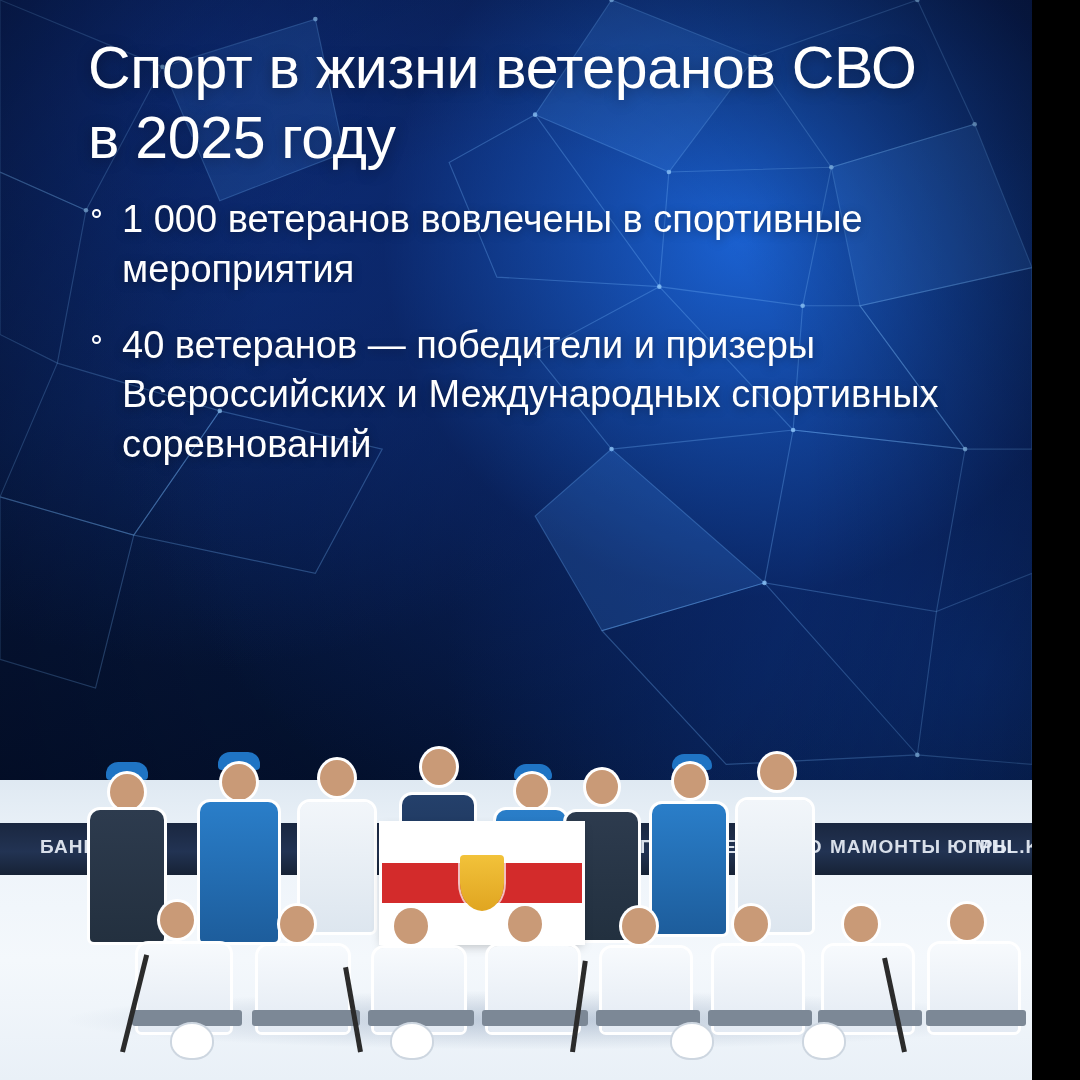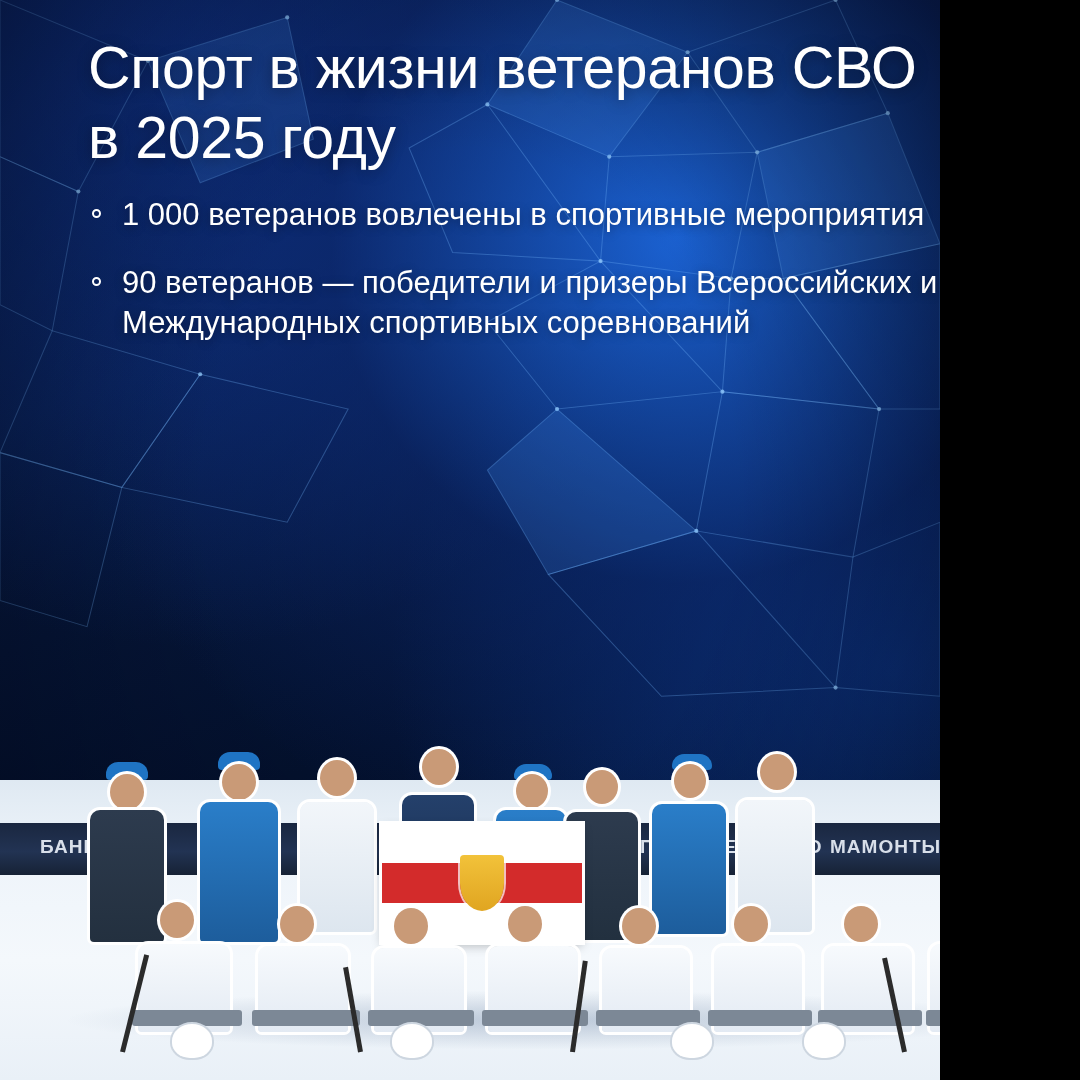--- a/index.html
+++ b/index.html
@@ -3,21 +3,21 @@
 <meta charset="utf-8">
 <title>Инфографика</title>
 <style>
   html, body {
     margin: 0;
     padding: 0;
     background: #000;
   }
   .poster {
     position: relative;
-    width: 940px;
+    width: 1032px;
     height: 1080px;
     overflow: hidden;
     font-family: "Liberation Sans", sans-serif;
     background: #8b5cf6;
   }
 
   
   .bg-base {
     position: absolute;
     inset: 0;
@@ -57,21 +57,21 @@
     text-shadow: 0 2px 14px rgba(0,0,0,0.35);
   }
   ul.bullets {
     list-style: none;
     margin: 0;
     padding: 0;
   }
   ul.bullets li {
     position: relative;
     color: #ffffff;
-    font-size: 31px;
+    font-size: 38px;
     line-height: 1.30;
     padding-left: 34px;
     margin-bottom: 27px;
     max-width: 900px;
     text-shadow: 0 2px 10px rgba(0,0,0,0.35);
   }
   ul.bullets li::before {
     content: "";
     position: absolute;
     left: 4px;
@@ -254,21 +254,21 @@
       <polygon points="170,70 330,20 360,160 230,210"></polygon>
     </g>
   </svg>
 
   <div class="bg-vignette"></div>
 
   <div class="content">
     <h1 class="title">Спорт в жизни ветеранов СВО в 2025 году</h1>
     <ul class="bullets">
       <li>1 000 ветеранов вовлечены в спортивные мероприятия</li>
-      <li>90 ветеранов — победители и призеры Всероссийских и Международных спортивных соревнований</li>
+      <li>40 ветеранов — победители и призеры Всероссийских и Международных спортивных соревнований</li>
     </ul>
   </div>
 
   <div class="photo-wrap">
     <div class="ice"></div>
     <div class="rink-board">
       <div class="board-text" style="left:40px;">БАНК</div>
       <div class="board-text" style="left:640px;">ПРАВИТЕЛЬСТВО</div>
       <div class="board-text" style="left:830px;">МАМОНТЫ ЮГРЫ</div>
       <div class="board-text" style="left:975px;">MHL.KHL</div>

